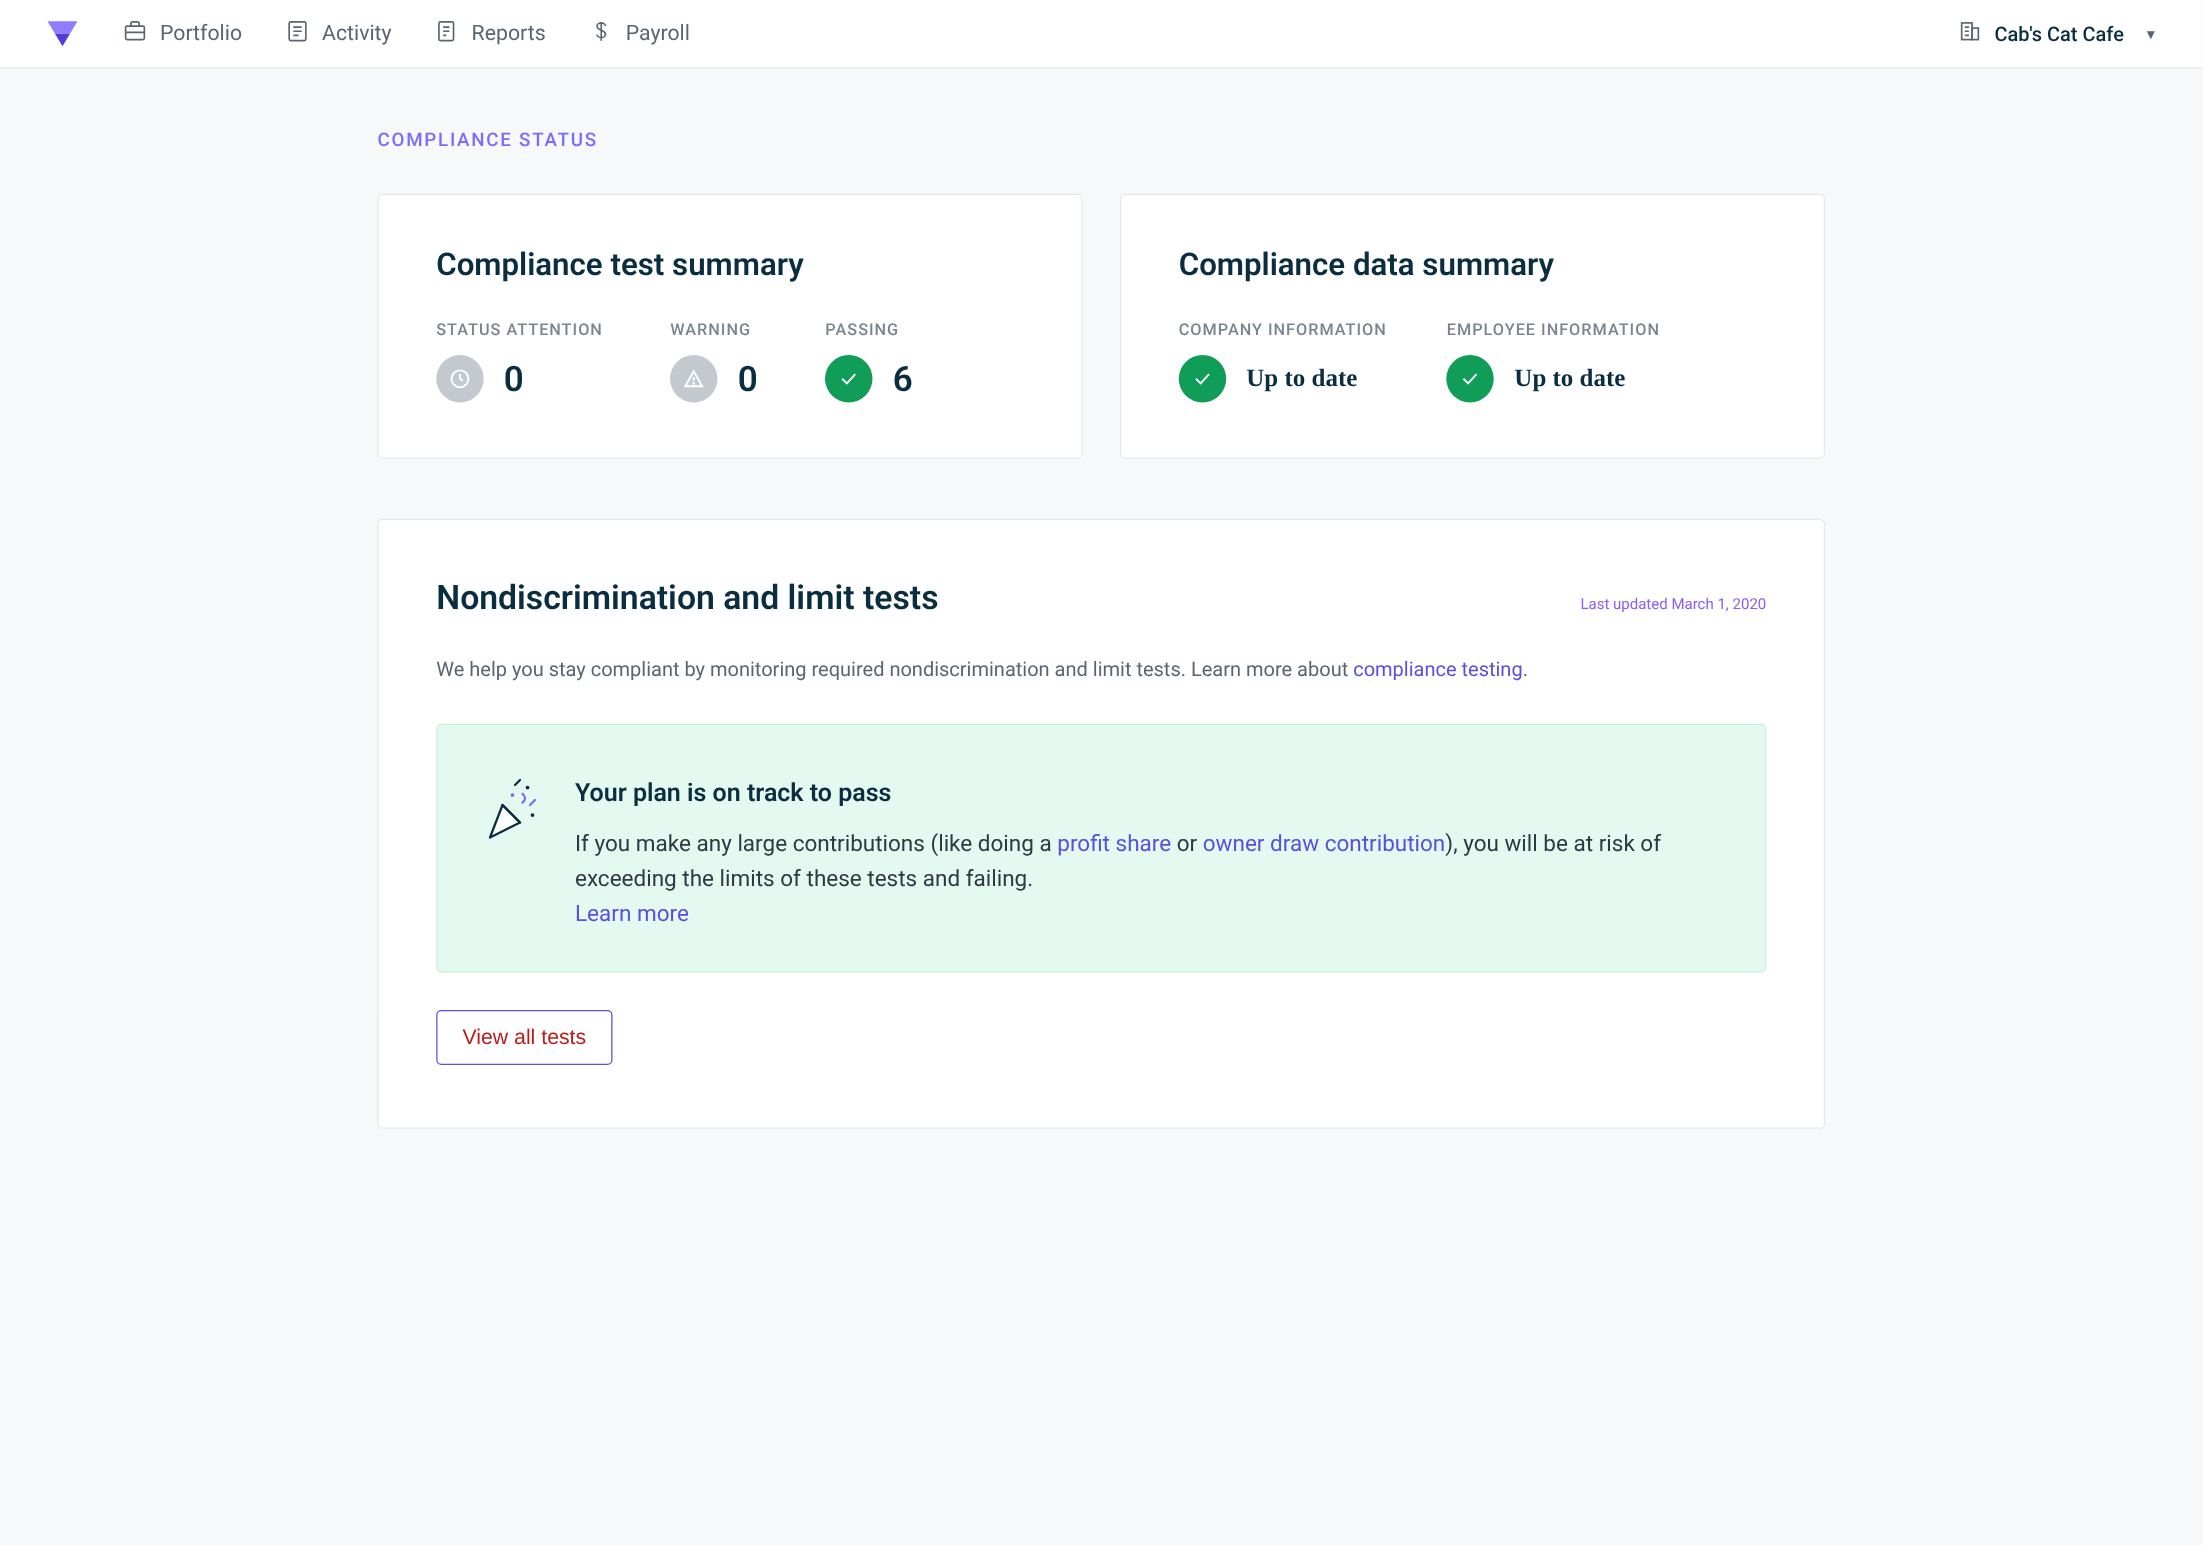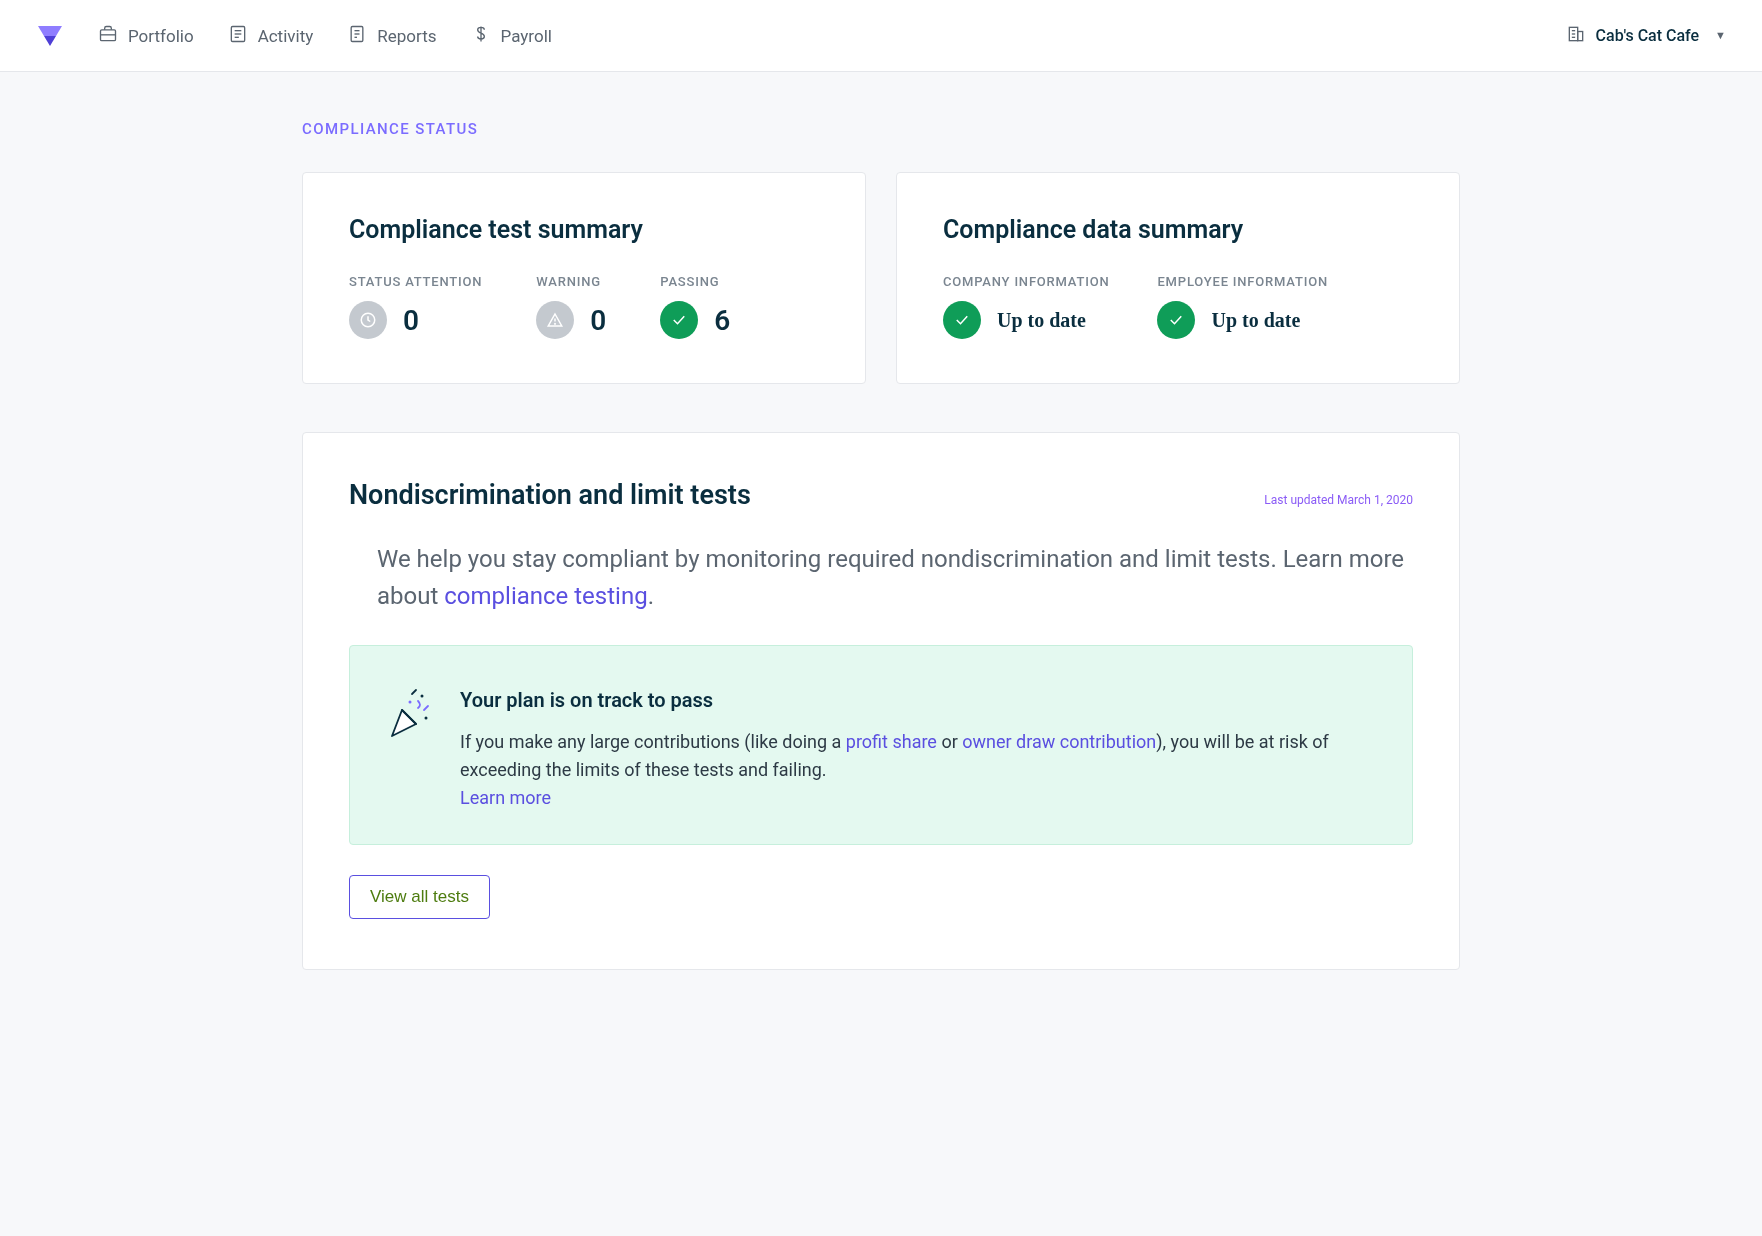--- a/index.html
+++ b/index.html
@@ -7,21 +7,21 @@
     font-family: -apple-system, BlinkMacSystemFont, "Segoe UI", Roboto, "Helvetica Neue", Arial, sans-serif;
     background: #f7f8fa;
     color: #0a2e3f;
     font-size: 16px;
   }
   .topbar {
     background: #fff;
     border-bottom: 1px solid #e5e7eb;
     display: flex;
     align-items: center;
-    height: 72px;
+    height: 55px;
     padding: 0 36px;
     justify-content: space-between;
   }
   .topbar-left { display: flex; align-items: center; gap: 34px; }
   .logo { width: 28px; height: 28px; display:flex; align-items:center; justify-content:center; }
   .nav-item {
     display: flex;
     align-items: center;
     gap: 10px;
     color: #5b6570;
@@ -116,25 +116,24 @@
   .big-card-title {
     font-size: 27px;
     font-weight: 600;
     color: #0a2e3f;
   }
   .updated {
     font-size: 12px;
     color: #8b5cf6;
   }
   .description {
-    font-size: 24px;
+    font-size: 16px;
     color: #5b6570;
     line-height: 1.55;
     margin-bottom: 30px;
-    margin-left: 28px;
   }
   .link { color: #5a4fe0; cursor: pointer; }
   .notice {
     background: #e4f9f0;
     border: 1px solid #c6efdc;
     border-radius: 4px;
     padding: 42px 32px 32px;
     display: flex;
     gap: 28px;
     margin-bottom: 30px;
@@ -148,21 +147,21 @@
     margin-bottom: 16px;
   }
   .notice-text {
     font-size: 18px;
     color: #2d3a45;
     line-height: 1.55;
   }
   .btn-outline {
     display: inline-block;
     border: 1.5px solid #5a4fe0;
-    color: #4d7c0f;
+    color: #b91c1c;
     background: transparent;
     font-size: 17px;
     padding: 11px 20px;
     border-radius: 4px;
     cursor: pointer;
   }
 </style>
 </head>
 <body>
 

